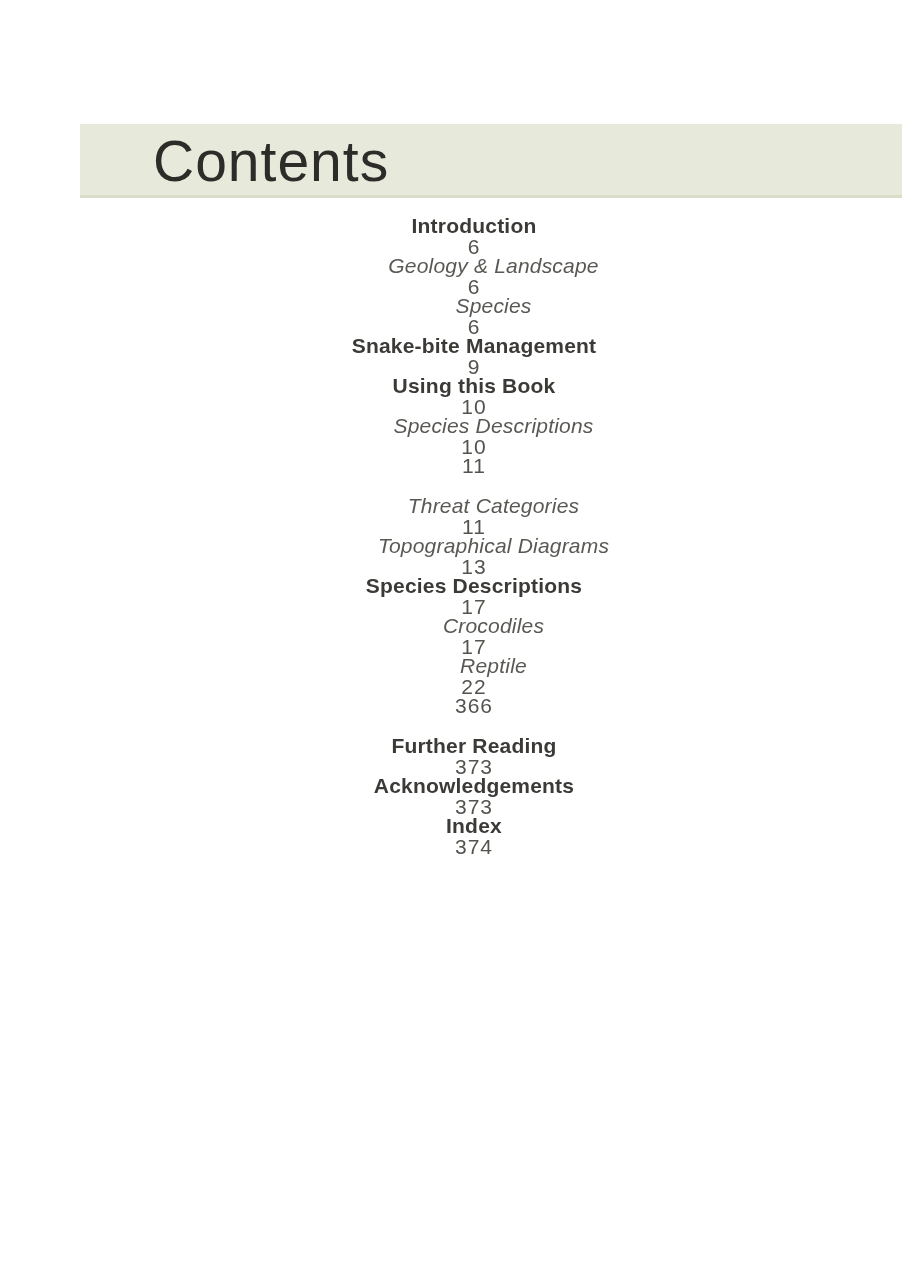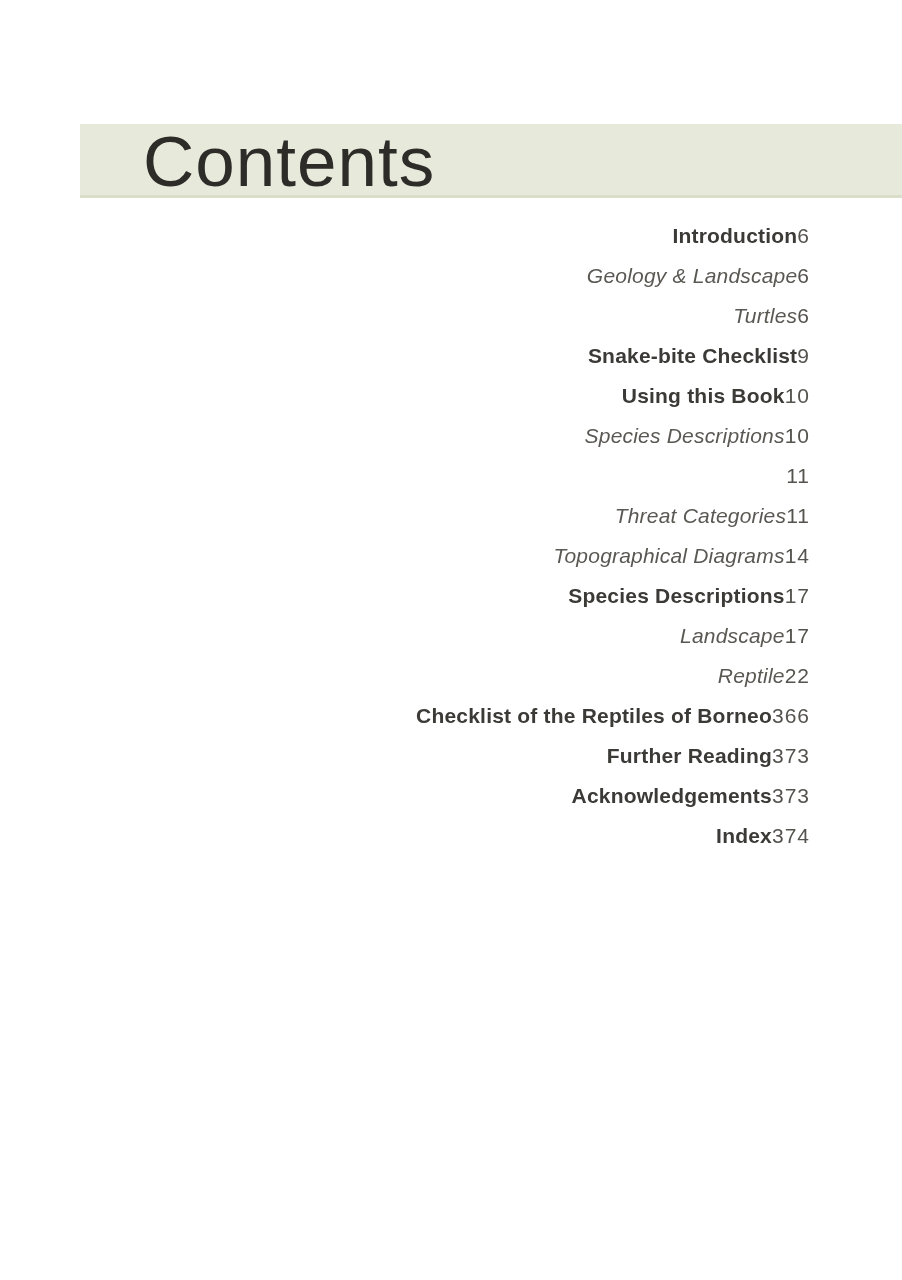--- a/index.html
+++ b/index.html
@@ -24,41 +24,42 @@
     left: 80px;
     top: 124px;
     right: 0;
     height: 74px;
     background: var(--band, #e7e9da);
     display: flex;
     align-items: center;
     box-shadow: inset 0 -3px 0 rgba(160, 168, 130, 0.18);
   }
   .title {
-    margin: 6px;
+    margin: 16px;
     padding-left: 57px;
-    font-size: 71px;
+    font-size: 57px;
     font-weight: 300;
     letter-spacing: 1px;
     line-height: 1;
     color: var(--title, #2d2c29);
   }
   .toc {
     position: absolute;
     left: 138px;
     top: 215px;
     width: 672px;
   }
   .toc-row {
     height: 40px;
     display: flex;
     align-items: center;
-    justify-content: flex-end;
+    justify-content: space-between;
     font-size: 21px;
     line-height: 1;
+    flex-direction: column;
   }
   .toc-row .label {
     letter-spacing: 0.2px;
     white-space: nowrap;
   }
   .toc-row.top .label {
     font-weight: bold;
     color: var(--entry, #3b3a37);
   }
   .toc-row.sub .label {
@@ -83,60 +84,59 @@
   <main class="toc">
       <div class="toc-row top">
         <span class="label">Introduction</span>
         <span class="pagenum">6</span>
       </div>
       <div class="toc-row sub">
         <span class="label">Geology &amp; Landscape</span>
         <span class="pagenum">6</span>
       </div>
       <div class="toc-row sub">
-        <span class="label">Turtles</span>
+        <span class="label">Species</span>
         <span class="pagenum">6</span>
       </div>
       <div class="toc-row top">
-        <span class="label">Snake-bite Checklist</span>
+        <span class="label">Snake-bite Management</span>
         <span class="pagenum">9</span>
       </div>
       <div class="toc-row top">
         <span class="label">Using this Book</span>
         <span class="pagenum">10</span>
       </div>
       <div class="toc-row sub">
         <span class="label">Species Descriptions</span>
         <span class="pagenum">10</span>
       </div>
       <div class="toc-row sub">
         <span class="pagenum">11</span>
       </div>
       <div class="toc-row sub">
         <span class="label">Threat Categories</span>
         <span class="pagenum">11</span>
       </div>
       <div class="toc-row sub">
         <span class="label">Topographical Diagrams</span>
-        <span class="pagenum">14</span>
+        <span class="pagenum">13</span>
       </div>
       <div class="toc-row top">
         <span class="label">Species Descriptions</span>
         <span class="pagenum">17</span>
       </div>
       <div class="toc-row sub">
-        <span class="label">Landscape</span>
+        <span class="label">Crocodiles</span>
         <span class="pagenum">17</span>
       </div>
       <div class="toc-row sub">
         <span class="label">Reptile</span>
         <span class="pagenum">22</span>
       </div>
       <div class="toc-row top">
-        <span class="label">Checklist of the Reptiles of Borneo</span>
         <span class="pagenum">366</span>
       </div>
       <div class="toc-row top">
         <span class="label">Further Reading</span>
         <span class="pagenum">373</span>
       </div>
       <div class="toc-row top">
         <span class="label">Acknowledgements</span>
         <span class="pagenum">373</span>
       </div>

